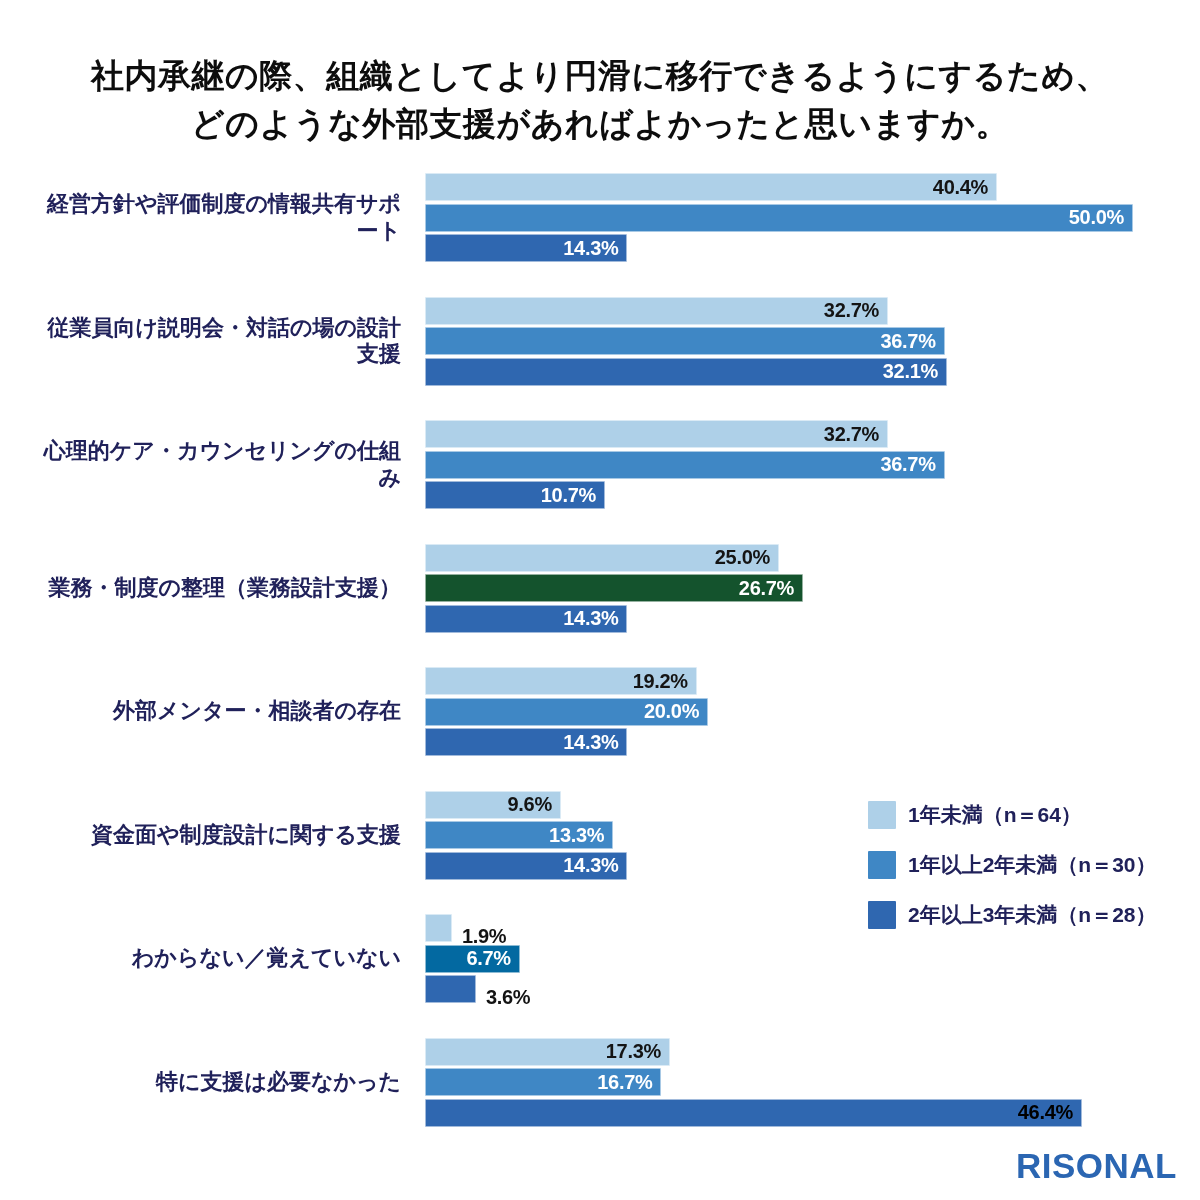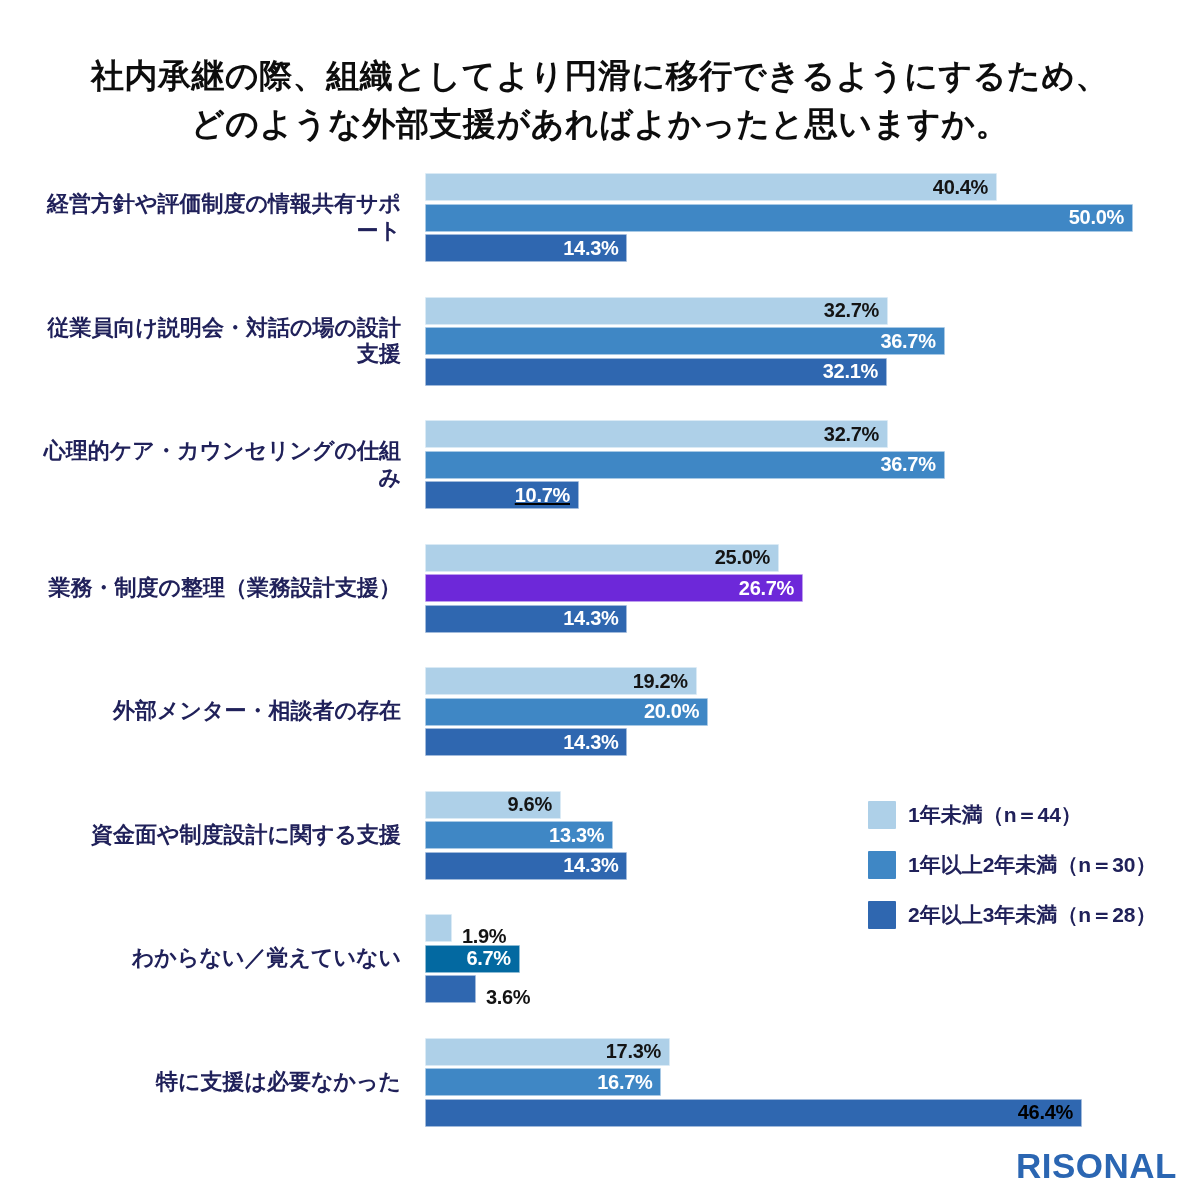--- a/index.html
+++ b/index.html
@@ -85,56 +85,56 @@
             <div class="bar" style="width: 463.032px; background: rgb(174, 208, 232);">
               <span class="value-label" style="color: rgb(20, 20, 20);">32.7%</span>
             </div>
           </div>
           <div class="bar-row">
             <div class="bar" style="width: 519.672px; background: rgb(63, 135, 197);">
               <span class="value-label" style="color: rgb(255, 255, 255);">36.7%</span>
             </div>
           </div>
           <div class="bar-row">
-            <div class="bar" style="width: 462px; background: rgb(47, 103, 176);">
+            <div class="bar" style="width: 522px; background: rgb(47, 103, 176);">
               <span class="value-label" style="color: rgb(255, 255, 255);">32.1%</span>
             </div>
           </div>
         </div>
       </div>
       <div class="group">
         <div class="cat-label" style="color: rgb(32, 33, 90);">心理的ケア・カウンセリングの仕組み</div>
         <div class="bars">
           <div class="bar-row">
             <div class="bar" style="width: 463.032px; background: rgb(174, 208, 232);">
               <span class="value-label" style="color: rgb(20, 20, 20);">32.7%</span>
             </div>
           </div>
           <div class="bar-row">
             <div class="bar" style="width: 519.672px; background: rgb(63, 135, 197);">
               <span class="value-label" style="color: rgb(255, 255, 255);">36.7%</span>
             </div>
           </div>
           <div class="bar-row">
-            <div class="bar" style="width: 154px; background: rgb(47, 103, 176); text-decoration: underline;">
+            <div class="bar" style="width: 180px; background: rgb(47, 103, 176);">
               <span class="value-label" style="color: rgb(255, 255, 255);">10.7%</span>
             </div>
           </div>
         </div>
       </div>
       <div class="group">
         <div class="cat-label" style="color: rgb(32, 33, 90);">業務・制度の整理（業務設計支援）</div>
         <div class="bars">
           <div class="bar-row">
             <div class="bar" style="width: 354px; background: rgb(174, 208, 232);">
               <span class="value-label" style="color: rgb(20, 20, 20);">25.0%</span>
             </div>
           </div>
           <div class="bar-row">
-            <div class="bar" style="width: 378.072px; background: #6d28d9; padding-left: 32px;">
+            <div class="bar" style="width: 378.072px; background: #14532d; padding-left: 32px;">
               <span class="value-label" style="color: rgb(255, 255, 255);">26.7%</span>
             </div>
           </div>
           <div class="bar-row">
             <div class="bar" style="width: 202.488px; background: rgb(47, 103, 176);">
               <span class="value-label" style="color: rgb(255, 255, 255);">14.3%</span>
             </div>
           </div>
         </div>
       </div>
@@ -214,21 +214,21 @@
               <span class="value-label" style="color: #000000;">46.4%</span>
             </div>
           </div>
         </div>
       </div>
     </div>
 
   <div class="legend" id="legend">
       <div class="legend-item">
         <span class="legend-swatch" style="background: rgb(174, 208, 232);"></span>
-        <span class="legend-label">1年未満（n＝44）</span>
+        <span class="legend-label">1年未満（n＝64）</span>
       </div>
       <div class="legend-item">
         <span class="legend-swatch" style="background: rgb(63, 135, 197);"></span>
         <span class="legend-label">1年以上2年未満（n＝30）</span>
       </div>
       <div class="legend-item">
         <span class="legend-swatch" style="background: rgb(47, 103, 176);"></span>
         <span class="legend-label">2年以上3年未満（n＝28）</span>
       </div>
     </div>

